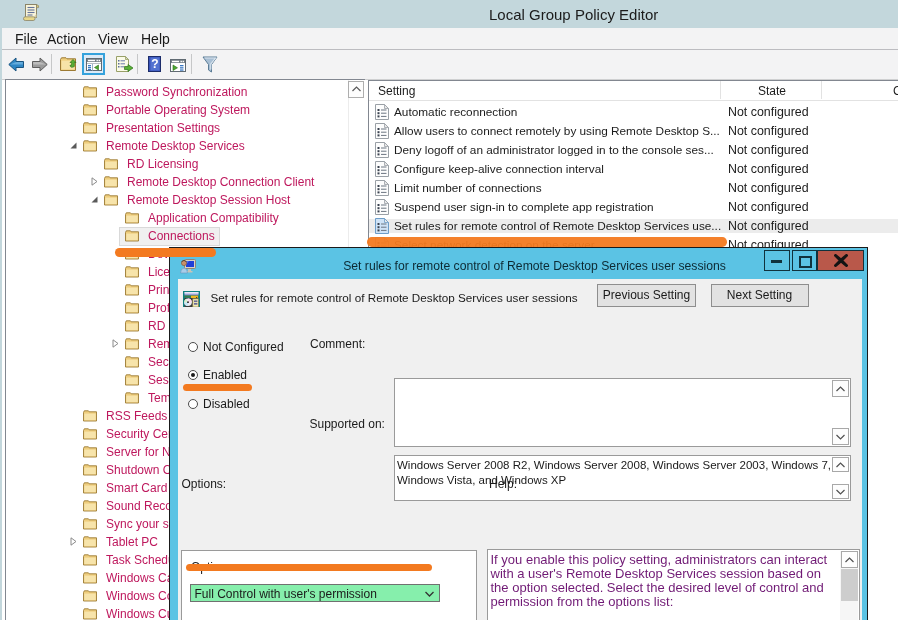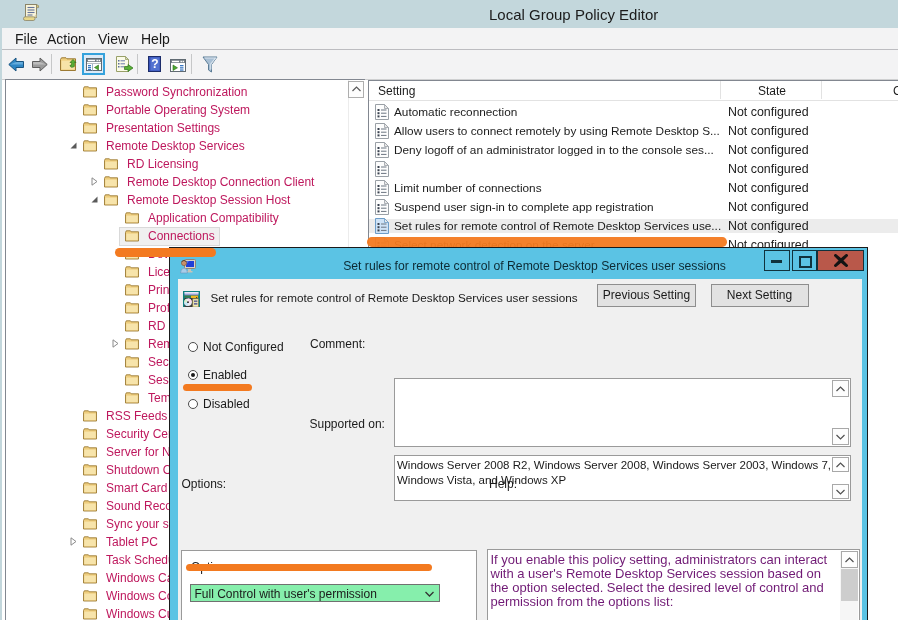--- a/index.html
+++ b/index.html
@@ -445,20 +445,21 @@
           <rect x="2.5" y="5" width="2" height="2"></rect>
           <rect x="2.5" y="8.2" width="2" height="2"></rect>
           <rect x="2.5" y="11.4" width="2" height="2"></rect>
         </g>
         <g stroke="#6b7480" stroke-width="1">
           <line x1="6" y1="6" x2="11.5" y2="6"></line>
           <line x1="6" y1="9.2" x2="11.5" y2="9.2"></line>
           <line x1="6" y1="12.4" x2="11.5" y2="12.4"></line>
         </g>
       </svg>
+      <span class="txt">Configure keep-alive connection interval</span>
       <span class="st">Not configured</span>
     </div>
     <div class="lrow" style="top:97px;">
       <svg width="14" height="16" viewBox="0 0 14 16">
         <path d="M0.5 0.5 L9.5 0.5 L13.5 4.5 L13.5 15.5 L0.5 15.5 Z" fill="#fdfdfd" stroke="#9aa0a6"></path>
         <path d="M9.5 0.5 L9.5 4.5 L13.5 4.5 Z" fill="#e8e8e8" stroke="#9aa0a6" stroke-width="0.8"></path>
         <g fill="#39414e">
           <rect x="2.5" y="5" width="2" height="2"></rect>
           <rect x="2.5" y="8.2" width="2" height="2"></rect>
           <rect x="2.5" y="11.4" width="2" height="2"></rect>

